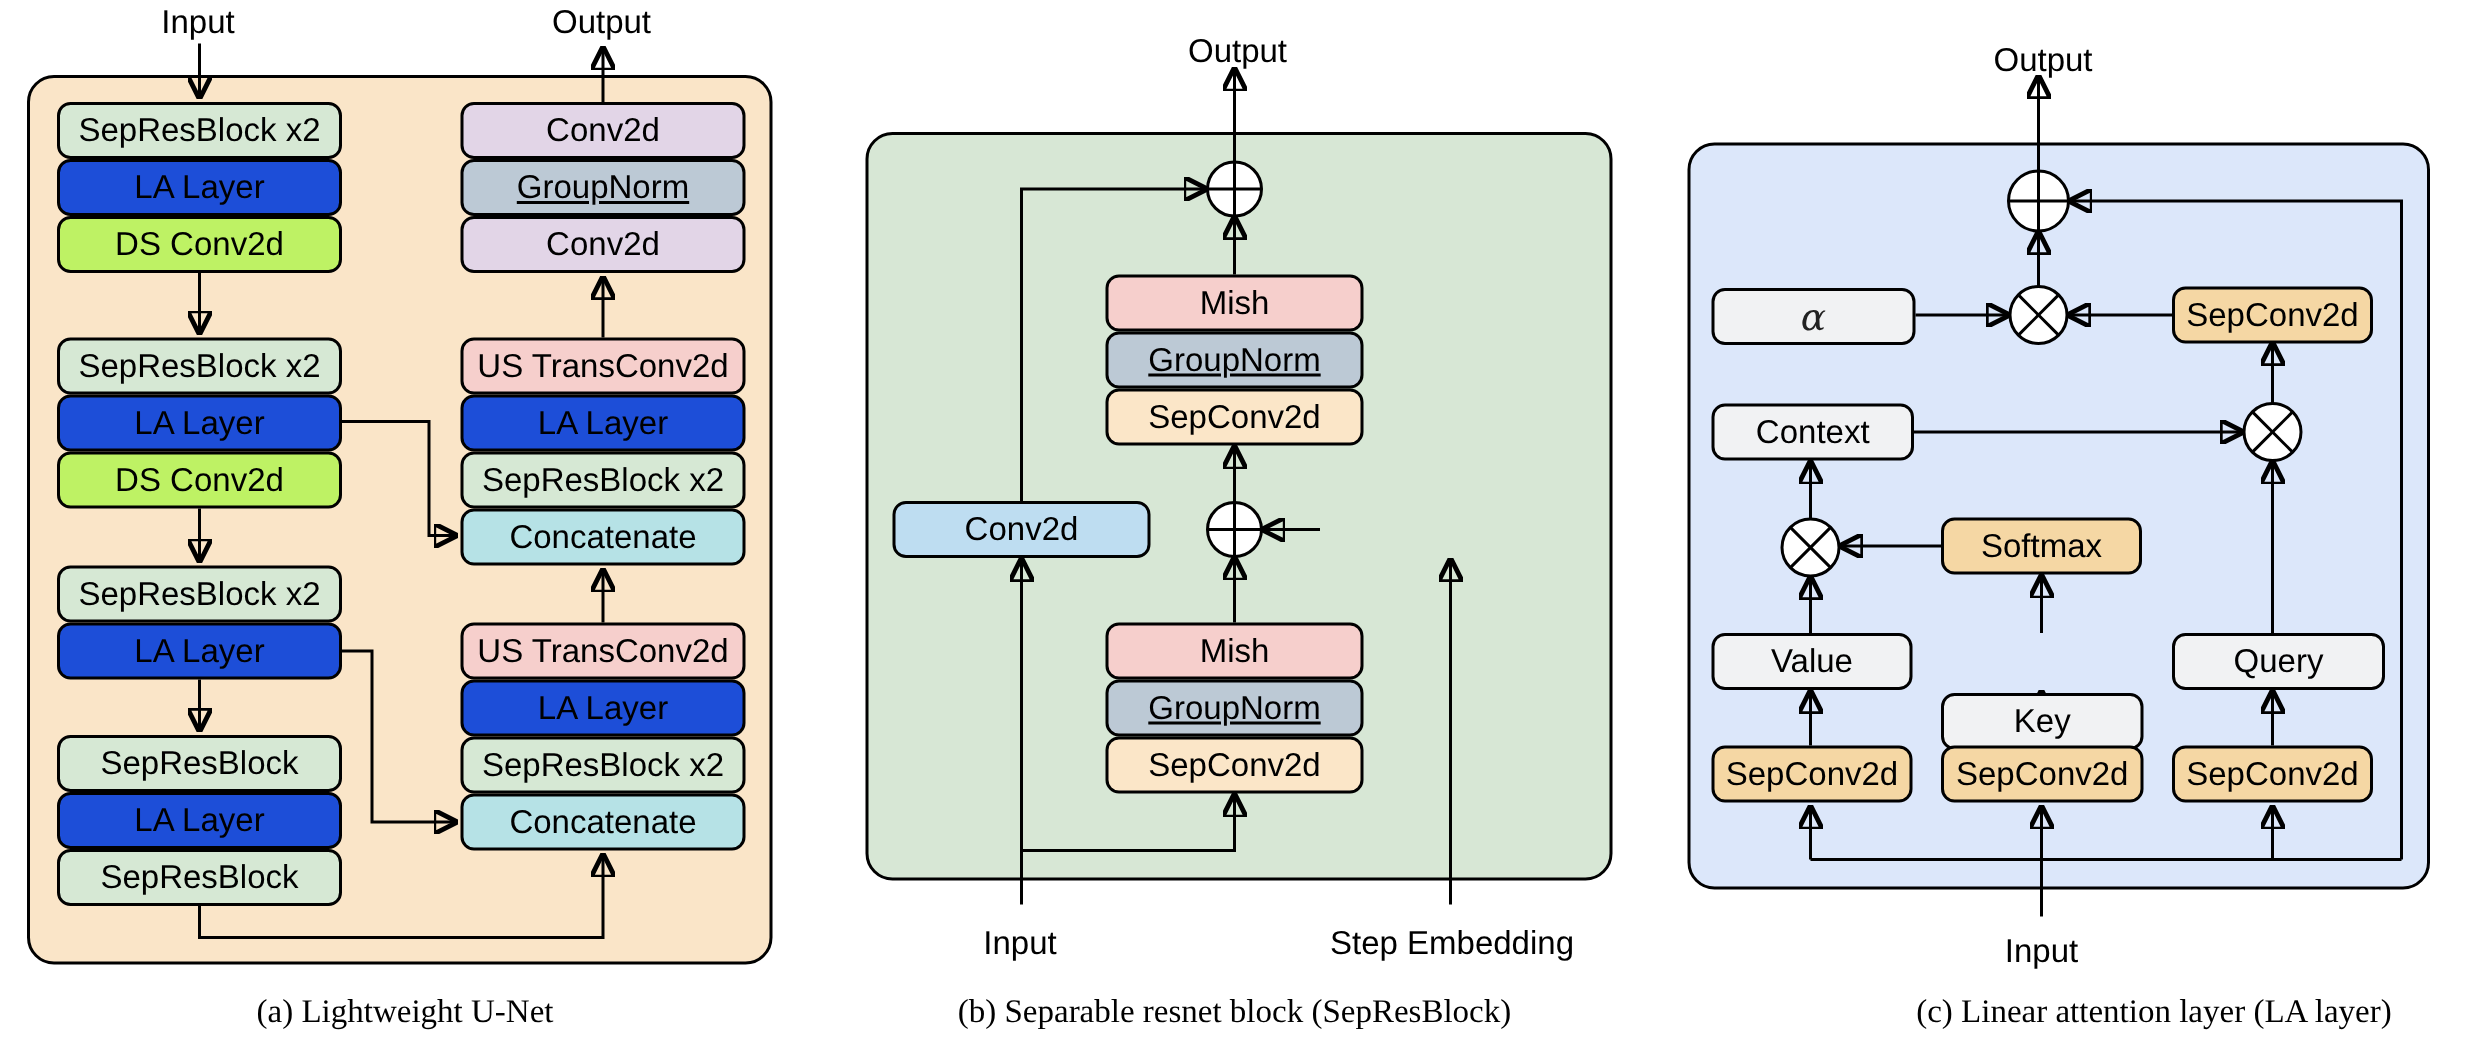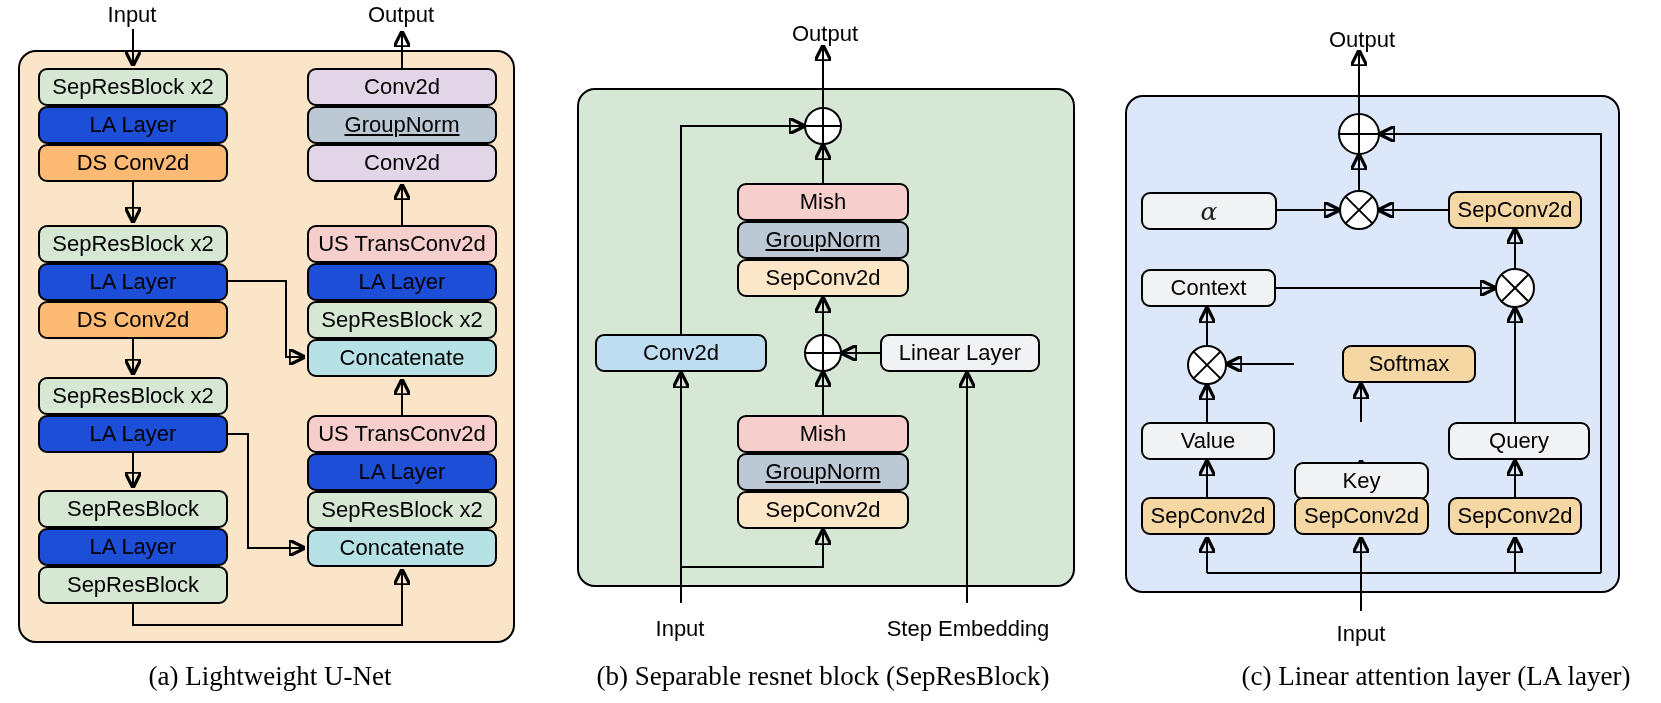--- a/index.html
+++ b/index.html
@@ -5,27 +5,27 @@
   html,body{margin:0;padding:0;background:#fff;}
   .canvas{position:relative;width:1661px;height:703px;background:#fff;overflow:hidden;
           font-family:"Liberation Sans",sans-serif;color:#000;}
   .panel{position:absolute;box-sizing:border-box;border:2px solid #000;border-radius:18px;}
   .wires{position:absolute;left:0;top:0;}
   .wires line,.wires polyline,.wires path{stroke:#000;stroke-width:2;fill:none;}
   .wires circle{fill:#fff;stroke:#000;stroke-width:2;}
   .bx{position:absolute;box-sizing:border-box;height:38px;border:2px solid #000;border-radius:9px;
       display:flex;align-items:center;justify-content:center;font-size:22px;line-height:1;
       white-space:nowrap;}
-  .c-green{background:#D6E8D4;} .c-blue{background:#1d4ed8;} .c-yellow{background:#fdba74;}
+  .c-green{background:#D6E8D4;} .c-blue{background:#1d4ed8;} .c-yellow{background:#bef264;}
   .c-purple{background:#E2D5E7;} .c-slate{background:#BCC9D5;text-decoration:underline;} .c-pink{background:#F6CFCC;}
   .c-teal{background:#B6E2E6;} .c-ltblue{background:#BEDDF1;} .c-gray{background:#F1F2F3;}
   .c-tanlight{background:#FBE6C8;} .c-tandark{background:#F5D7A4;}
   .lbl{position:absolute;transform:translateX(-50%);font-size:22px;white-space:nowrap;}
   .cap{position:absolute;transform:translateX(-50%);font-family:"Liberation Serif",serif;
-       font-size:27px;white-space:nowrap;}
+       font-size:22px;white-space:nowrap;}
   .alpha-text{font-family:"DejaVu Serif",serif;font-style:italic;font-size:25px;color:#222;}
 </style>
 </head>
 <body>
 
 <div class="canvas">
 
   <div class="panel" style="left:18px;top:50px;width:497px;height:593px;background:#FAE5C8;"></div>
   <div class="panel" style="left:577px;top:88px;width:498px;height:499px;background:#D7E7D5;"></div>
   <div class="panel" style="left:1125px;top:95px;width:495px;height:498px;background:#DCE7FA;"></div>
@@ -140,36 +140,35 @@
   <div class="bx c-blue" style="left:307px;top:263px;width:190px;">LA Layer</div>
   <div class="bx c-green" style="left:307px;top:301px;width:190px;">SepResBlock x2</div>
   <div class="bx c-teal" style="left:307px;top:339px;width:190px;">Concatenate</div>
 
   <div class="bx c-pink" style="left:307px;top:415px;width:190px;">US TransConv2d</div>
   <div class="bx c-blue" style="left:307px;top:453px;width:190px;">LA Layer</div>
   <div class="bx c-green" style="left:307px;top:491px;width:190px;">SepResBlock x2</div>
   <div class="bx c-teal" style="left:307px;top:529px;width:190px;">Concatenate</div>
 
   <div class="bx c-ltblue" style="left:595px;top:334px;width:172px;">Conv2d</div>
-  <div class="bx c-gray" style="left:880px;top:334px;width:160px;">Linear Layer</div>
 
   <div class="bx c-pink" style="left:737px;top:183px;width:172px;">Mish</div>
   <div class="bx c-slate" style="left:737px;top:221px;width:172px;">GroupNorm</div>
   <div class="bx c-tanlight" style="left:737px;top:259px;width:172px;">SepConv2d</div>
 
   <div class="bx c-pink" style="left:737px;top:415px;width:172px;">Mish</div>
   <div class="bx c-slate" style="left:737px;top:453px;width:172px;">GroupNorm</div>
   <div class="bx c-tanlight" style="left:737px;top:491px;width:172px;">SepConv2d</div>
 
   <div class="bx c-gray" style="left:1141px;top:192px;width:136px;">
       <span class="alpha-text">α</span>
     </div>
   <div class="bx c-tandark" style="left:1448px;top:191px;width:134px;">SepConv2d</div>
   <div class="bx c-gray" style="left:1141px;top:269px;width:135px;">Context</div>
-  <div class="bx c-tandark" style="left:1294px;top:345px;width:134px;margin-left:48px;">Softmax</div>
+  <div class="bx c-tandark" style="left:1294px;top:345px;width:134px;">Softmax</div>
   <div class="bx c-gray" style="left:1141px;top:422px;width:134px;">Value</div>
   <div class="bx c-gray" style="left:1294px;top:422px;width:135px;margin-top:40px;">Key</div>
   <div class="bx c-gray" style="left:1448px;top:422px;width:142px;">Query</div>
   <div class="bx c-tandark" style="left:1141px;top:497px;width:134px;">SepConv2d</div>
   <div class="bx c-tandark" style="left:1294px;top:497px;width:135px;">SepConv2d</div>
   <div class="bx c-tandark" style="left:1448px;top:497px;width:134px;">SepConv2d</div>
 
   <div class="lbl" style="left:132px;top:2px;">Input</div>
   <div class="lbl" style="left:401px;top:2px;">Output</div>
   <div class="lbl" style="left:825px;top:21px;">Output</div>

